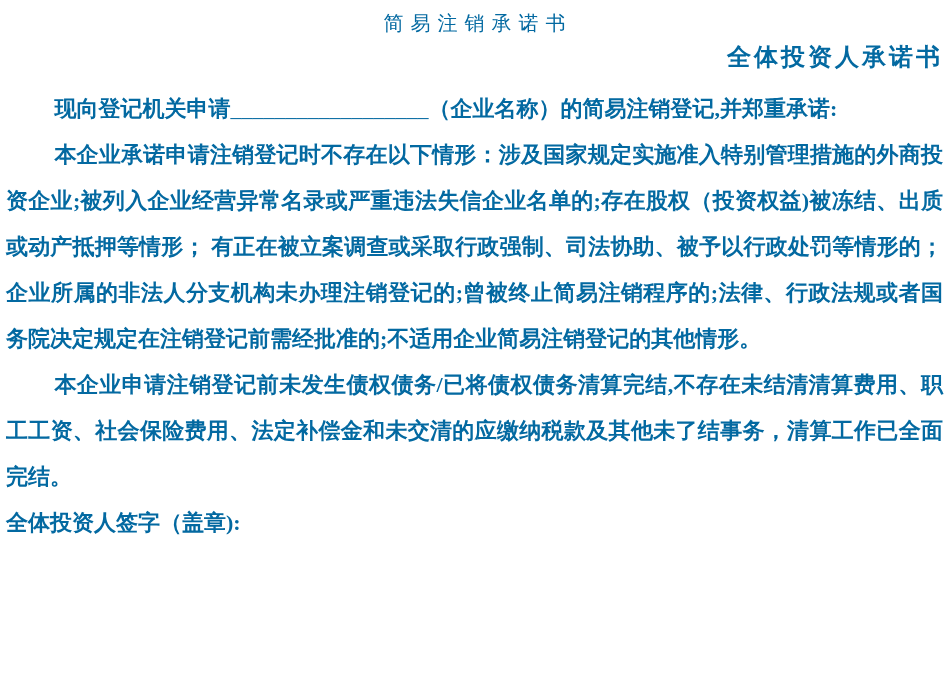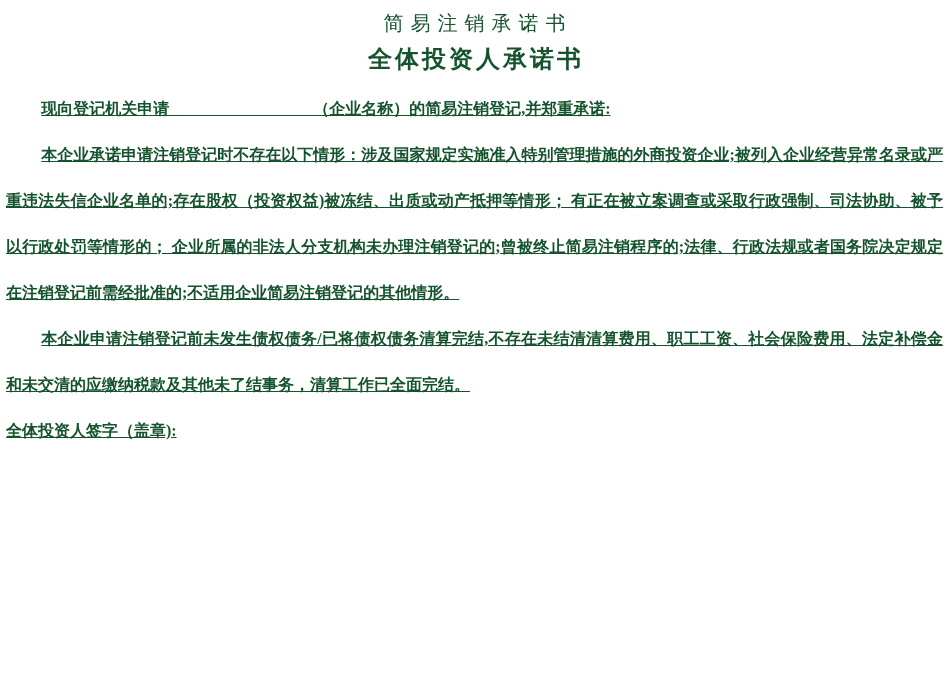--- a/index.html
+++ b/index.html
@@ -5,54 +5,53 @@
   html, body {
     margin: 0;
     padding: 0;
     background: #ffffff;
   }
   .page {
     position: relative;
     width: 949px;
     height: 680px;
     background: #ffffff;
-    color: #14532d;
+    color: #0369a1;
     box-sizing: border-box;
     padding: 6px 6px 0 6px;
     overflow: hidden;
     font-family: "Liberation Serif", serif;
   }
   .doc-title {
     text-align: center;
     font-family: "Liberation Serif", serif;
     font-size: 20px;
     font-weight: 400;
     letter-spacing: 7px;
     padding-left: 7px; 
     line-height: 30px;
     margin: 2px 0 0 0;
   }
   .doc-heading {
-    text-align: center;
-    font-family: Liberation Serif, serif;
+    text-align: right;
+    font-family: Liberation Mono, monospace;
     font-size: 24px;
     font-weight: 700;
     letter-spacing: 3px;
     padding-left: 3px;
     line-height: 32px;
     margin: 5px 0 0 0;
   }
   .doc-body {
     margin-top: 11px;
-    font-size: 16px;
+    font-size: 22px;
     line-height: 46px;
     font-weight: 700;
     text-align: justify;
     word-break: break-all;
-    text-decoration: underline;
   }
   .doc-body p {
     margin: 0;
   }
   .doc-body p.indent {
     text-indent: 2.2em;
   }
   .blank-line {
     font-weight: 400;
     letter-spacing: 0;

